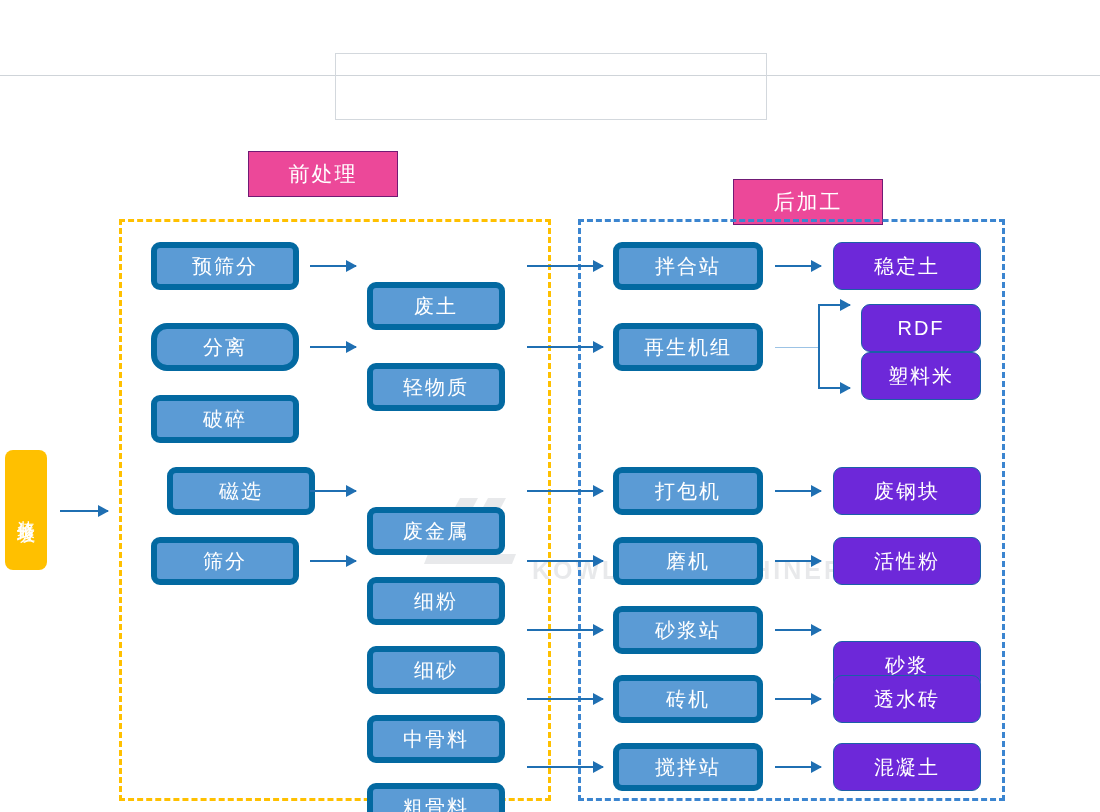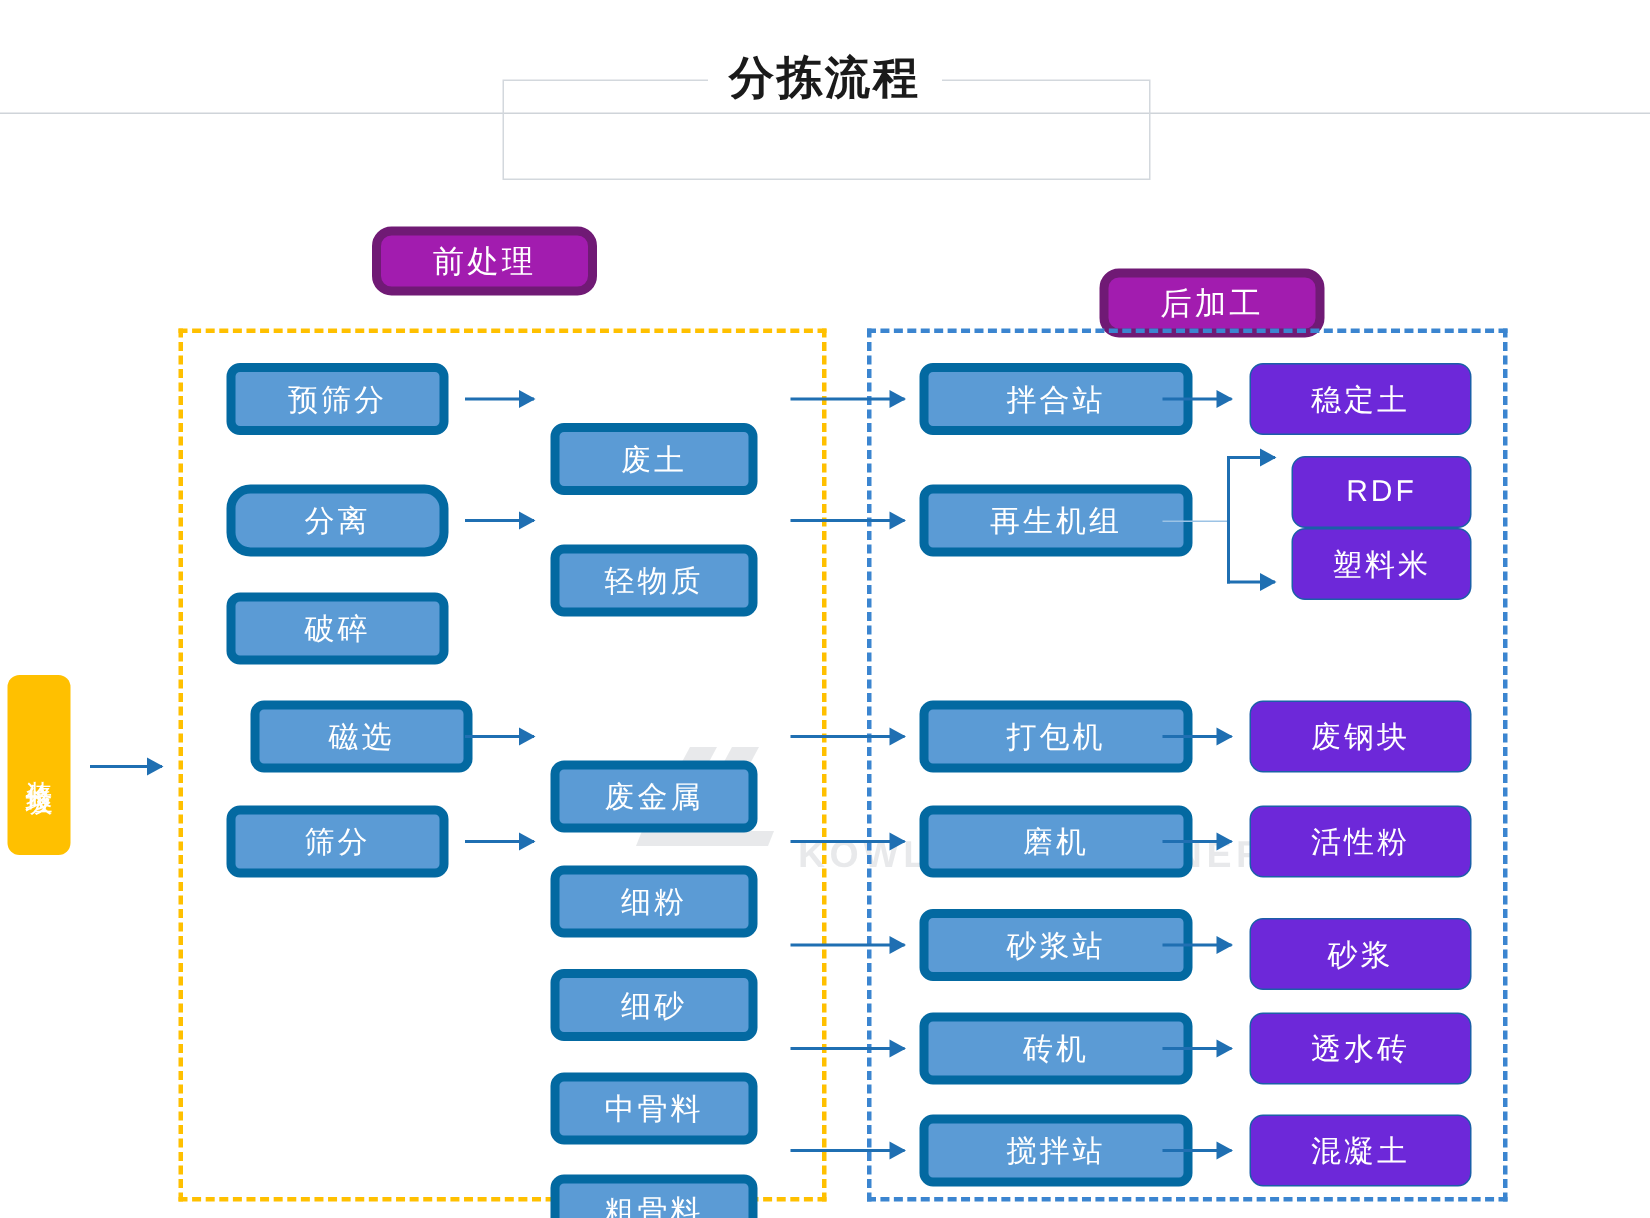--- a/index.html
+++ b/index.html
@@ -23,22 +23,22 @@
   
   #watermark{position:absolute;left:420px;top:470px;width:480px;height:130px;
      pointer-events:none;opacity:.12;}
   #wm-text{position:absolute;left:110px;top:8px;font-size:64px;font-weight:bold;
      color:#4a5560;letter-spacing:4px;white-space:nowrap;}
   #wm-sub{position:absolute;left:112px;top:86px;font-size:25px;font-weight:bold;
      color:#4a5560;letter-spacing:3px;white-space:nowrap;}
   #wm-logo{position:absolute;left:0px;top:10px;width:110px;height:90px;}
 
   
-  .sect-label{position:absolute;height:46px;border-radius:13px;
-     background:#a21caf;border:6px solid #701a75;color:#ffffff;
+  .sect-label{position:absolute;height:46px;border-radius:0;
+     background:#ec4899;border:1px solid #701a75;color:#ffffff;
      font-size:21px;display:flex;align-items:center;justify-content:center;
      letter-spacing:2px;box-sizing:border-box;}
   #sect-pre{left:248px;top:151px;width:150px;}
   #sect-post{left:733px;top:151px;width:150px;margin-top:28px;}
 
   
   .group-box{position:absolute;box-sizing:border-box;}
   #group-pre{left:119px;top:219px;width:432px;height:582px;
      border:3px dashed #FFC000;}
   #group-post{left:578px;top:219px;width:427px;height:582px;
@@ -52,38 +52,37 @@
      box-sizing:border-box;}
 
   
   .node{position:absolute;height:48px;border-radius:9px;box-sizing:border-box;
      display:flex;align-items:center;justify-content:center;
      color:#ffffff;font-size:20px;letter-spacing:2px;white-space:nowrap;}
   .node.light{background:#5B9BD5;border:6px solid #0369a1;}
   .node.dark{background:#6d28d9;border:1px solid #1B5FA8;}
   .col1{left:151px;width:148px;}
   .col2{left:367px;width:138px;margin-top:40px;}
-  .col3{left:613px;width:182px;}
+  .col3{left:613px;width:150px;}
   .col4{left:833px;width:148px;}
 
   
   .arrow{position:absolute;height:2px;background:#1F6FB2;}
   .arrow:after{content:"";position:absolute;right:-1px;top:-5px;
      width:0;height:0;border-left:11px solid #1F6FB2;
      border-top:6px solid transparent;border-bottom:6px solid transparent;}
   .plainline{position:absolute;height:1px;background:#9CC3E5;}
   .vbar{position:absolute;width:2px;background:#1F6FB2;}
 </style>
 </head>
 <body>
 
 <div id="header">
   <div id="header-rule"></div>
   <div id="header-box"></div>
-  <div id="title-main"><span>分拣流程</span></div>
 </div>
 
 <div id="watermark">
   <svg id="wm-logo" viewBox="0 0 110 90">
     <path d="M12 70 L40 18 L58 18 L30 70 Z" fill="#4a5560"></path>
     <path d="M40 70 L68 18 L86 18 L58 70 Z" fill="#4a5560"></path>
     <path d="M8 74 L96 74 L92 84 L4 84 Z" fill="#4a5560"></path>
   </svg>
   <div id="wm-sub">KOWLOONMACHINERY</div>
 </div>
@@ -143,15 +142,15 @@
 <div class="arrow" style="left:775px;top:560px;width:46px;"></div>
 <div class="arrow" style="left:775px;top:629px;width:46px;"></div>
 <div class="arrow" style="left:775px;top:698px;width:46px;"></div>
 <div class="arrow" style="left:775px;top:766px;width:46px;"></div>
 
 <div class="node dark col4" style="top:242px;">稳定土</div>
 <div class="node dark col4" style="top:304px;left:861px;width:120px;">RDF</div>
 <div class="node dark col4" style="top:352px;left:861px;width:120px;">塑料米</div>
 <div class="node dark col4" style="top:467px;">废钢块</div>
 <div class="node dark col4" style="top:537px;">活性粉</div>
-<div class="node dark col4" style="top:612px;">砂浆</div>
+<div class="node dark col4" style="top:641px;">砂浆</div>
 <div class="node dark col4" style="top:675px;">透水砖</div>
 <div class="node dark col4" style="top:743px;">混凝土</div>
 
 </body></html>

